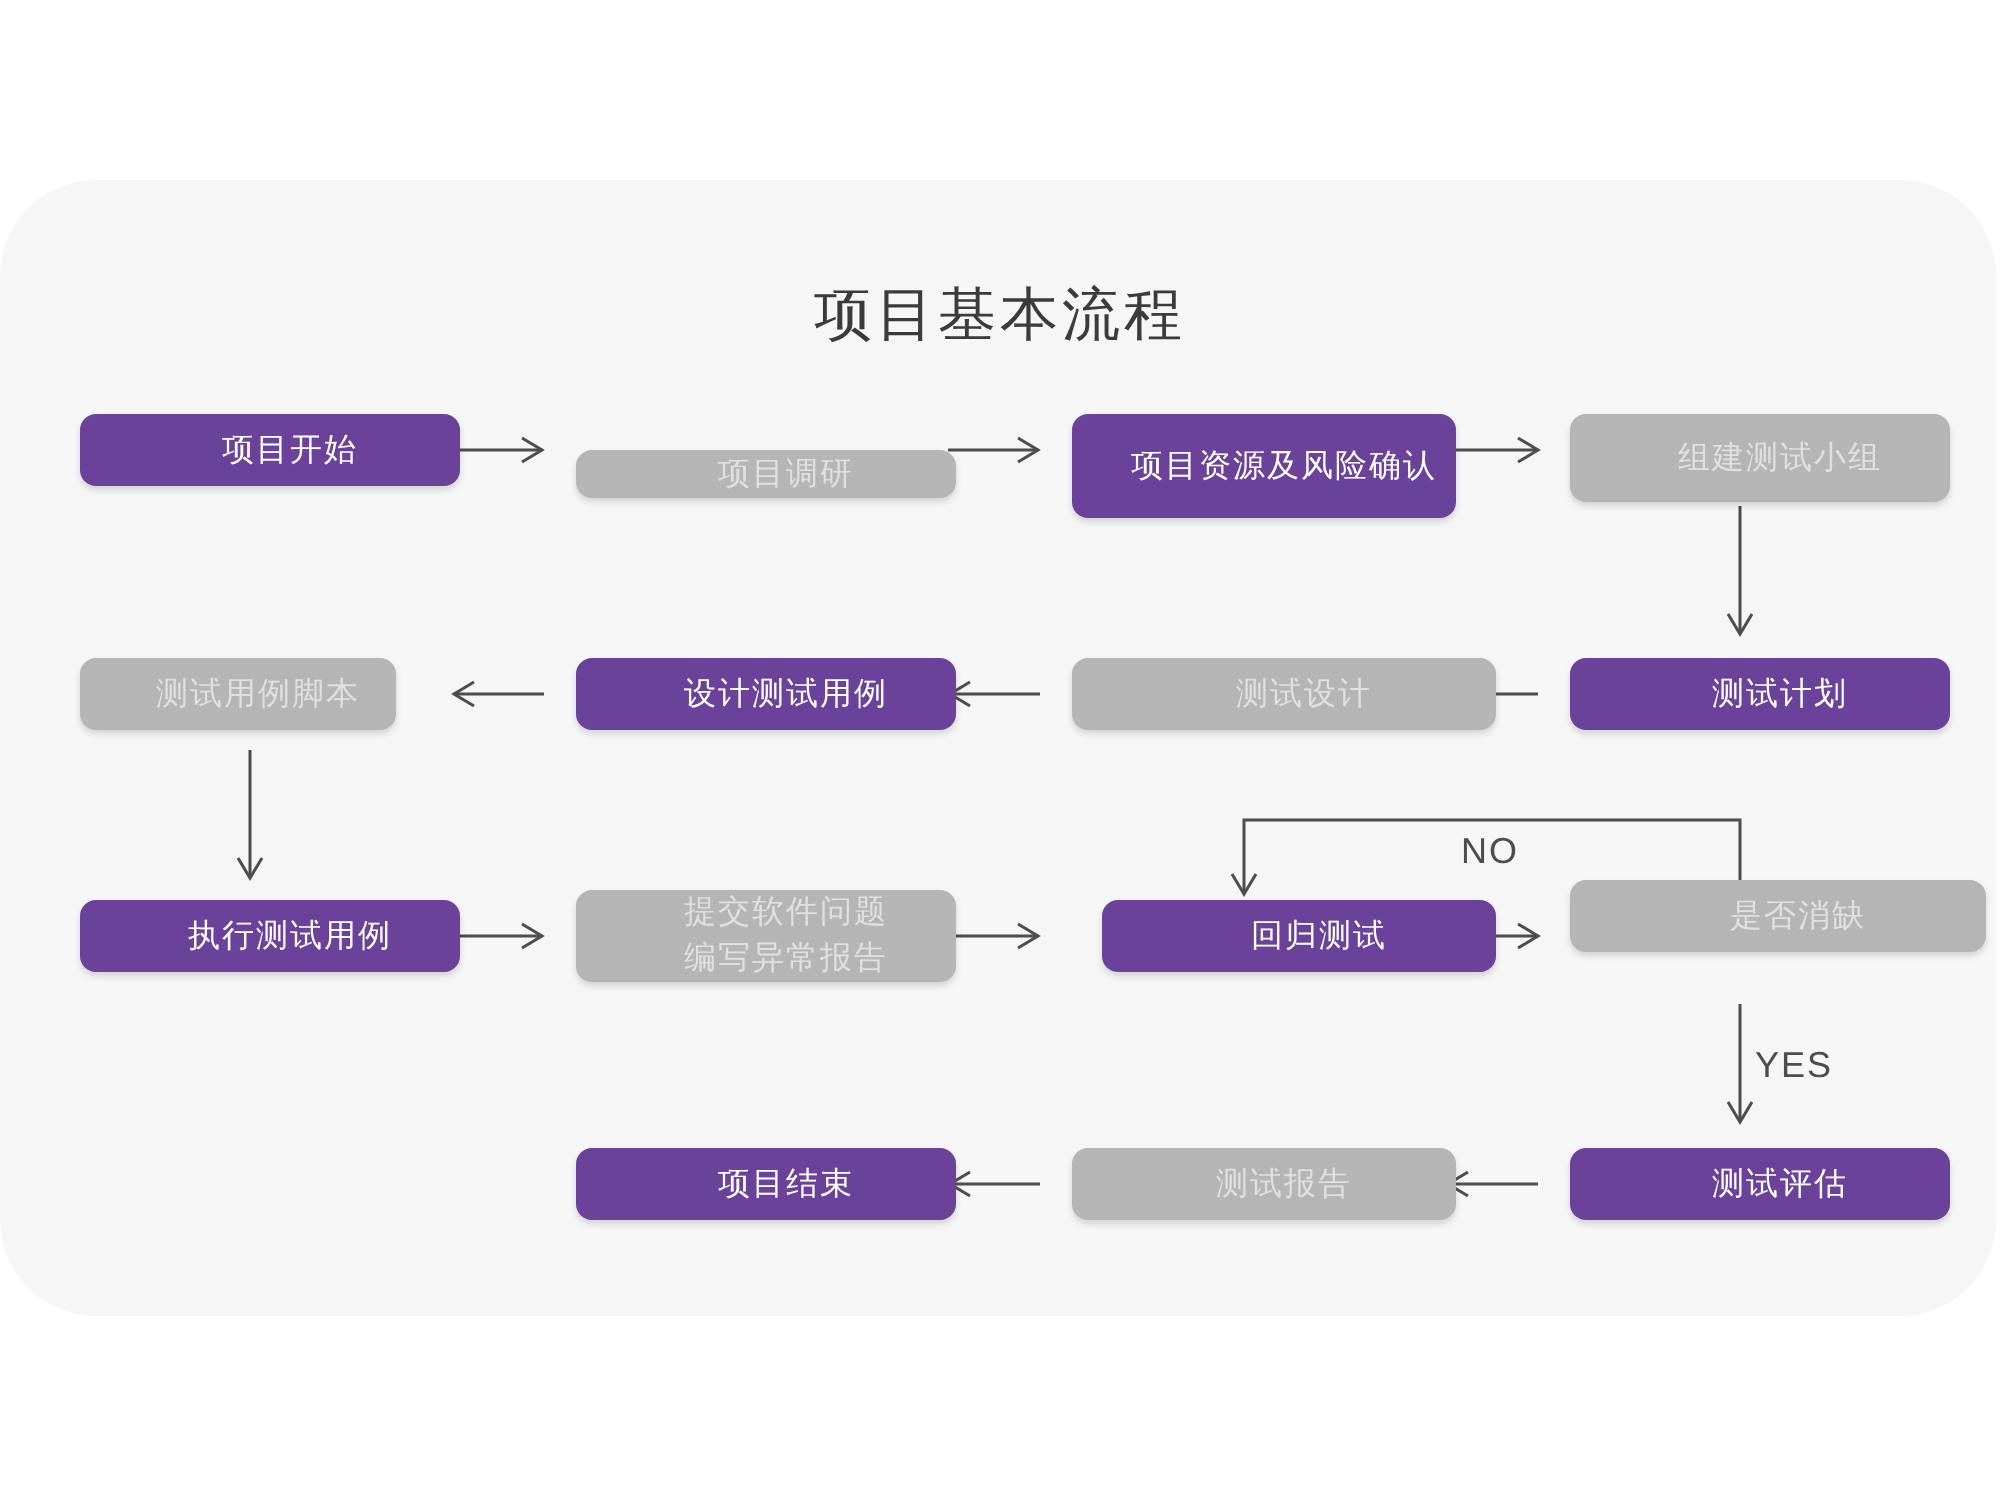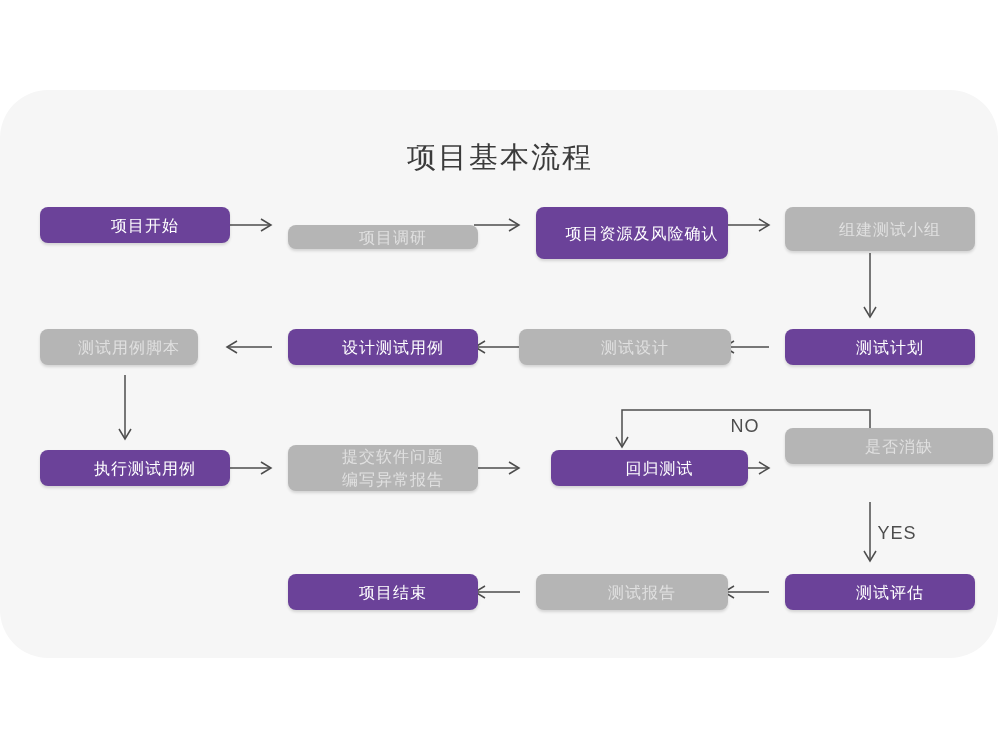--- a/index.html
+++ b/index.html
@@ -112,27 +112,27 @@
       <polyline points="769,592 724,592" marker-end="url(#arrowhead)"></polyline>
       <polyline points="520,592 475,592" marker-end="url(#arrowhead)"></polyline>
     </svg>
   <div id="nodes">
       <div class="node purple" style="left: 40px; top: 207px; width: 170px; height: 36px;">项目开始</div>
       <div class="node gray" style="left: 288px; top: 207px; width: 170px; height: 24px; margin-top: 18px;">项目调研</div>
       <div class="node purple" style="left: 536px; top: 207px; width: 172px; height: 52px;">项目资源及风险确认</div>
       <div class="node gray" style="left: 785px; top: 207px; width: 170px; height: 44px;">组建测试小组</div>
       <div class="node gray" style="left: 40px; top: 329px; width: 138px; height: 36px;">测试用例脚本</div>
       <div class="node purple" style="left: 288px; top: 329px; width: 170px; height: 36px;">设计测试用例</div>
-      <div class="node gray" style="left: 519px; top: 329px; width: 192px; height: 36px;">测试设计</div>
+      <div class="node gray" style="left: 536px; top: 329px; width: 192px; height: 36px;">测试设计</div>
       <div class="node purple" style="left: 785px; top: 329px; width: 170px; height: 36px;">测试计划</div>
       <div class="node purple" style="left: 40px; top: 450px; width: 170px; height: 36px;">执行测试用例</div>
       <div class="node gray" style="left: 288px; top: 445px; width: 170px; height: 46px;">提交软件问题
 编写异常报告</div>
       <div class="node purple" style="left: 536px; top: 450px; width: 177px; height: 36px; margin-left: 15px;">回归测试</div>
-      <div class="node gray" style="left: 785px; top: 428px; width: 188px; height: 36px;">是否消缺</div>
+      <div class="node gray" style="left: 785px; top: 440px; width: 188px; height: 36px;">是否消缺</div>
       <div class="node purple" style="left: 288px; top: 574px; width: 170px; height: 36px;">项目结束</div>
       <div class="node gray" style="left: 536px; top: 574px; width: 172px; height: 36px;">测试报告</div>
       <div class="node purple" style="left: 785px; top: 574px; width: 170px; height: 36px;">测试评估</div>
     </div>
   <div id="edge-labels">
       <div class="edge-label" style="left: 745px; top: 426px;">NO</div>
       <div class="edge-label" style="left: 897px; top: 533px;">YES</div>
     </div>
 </div>
 

